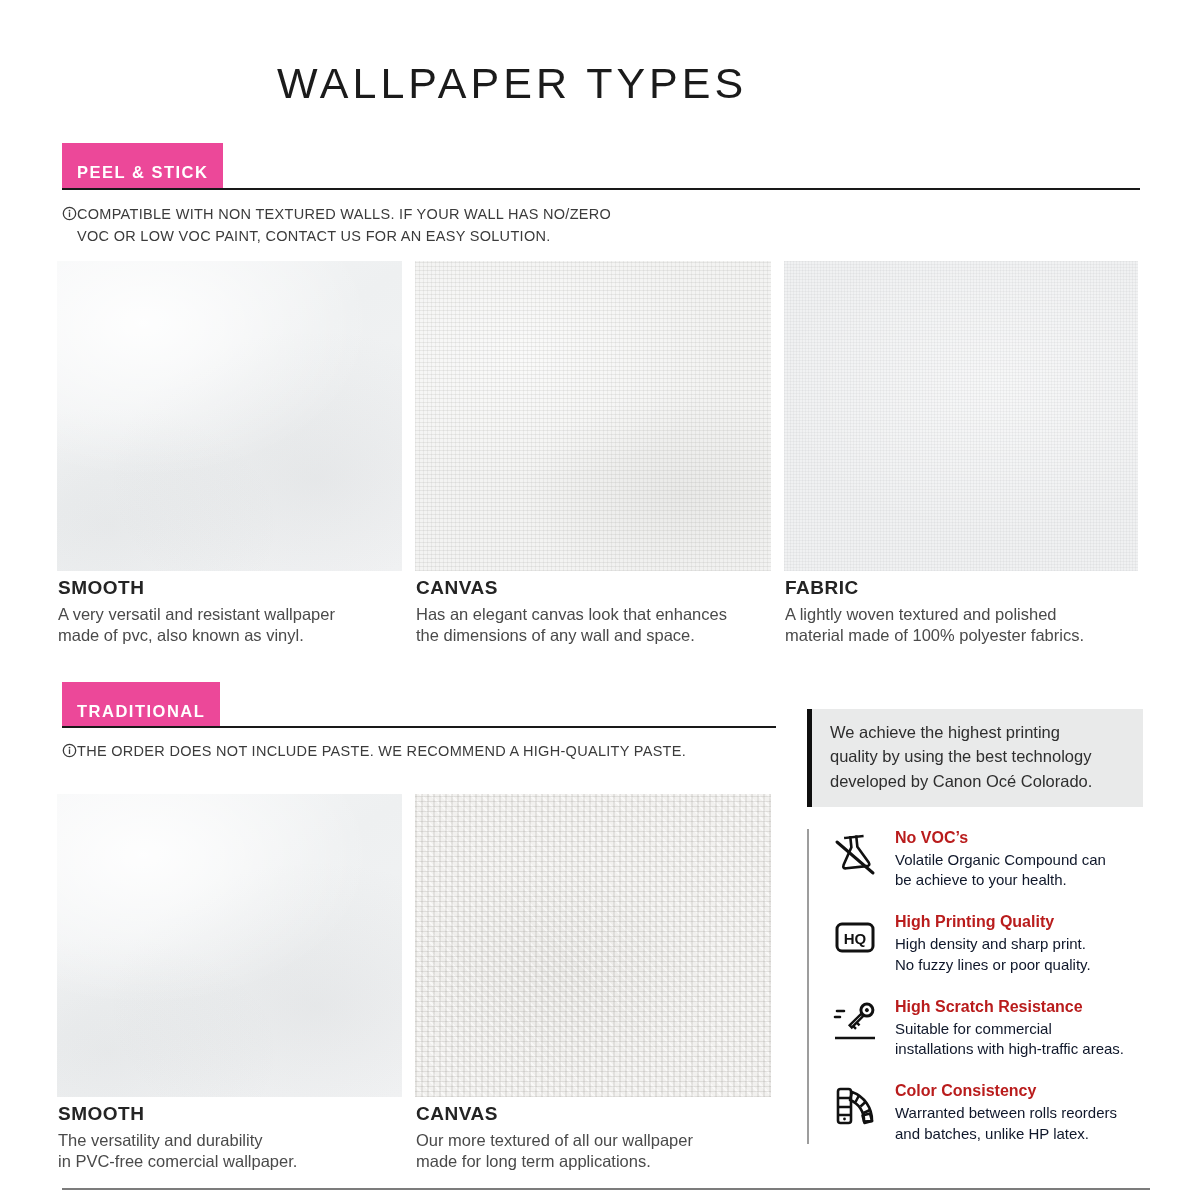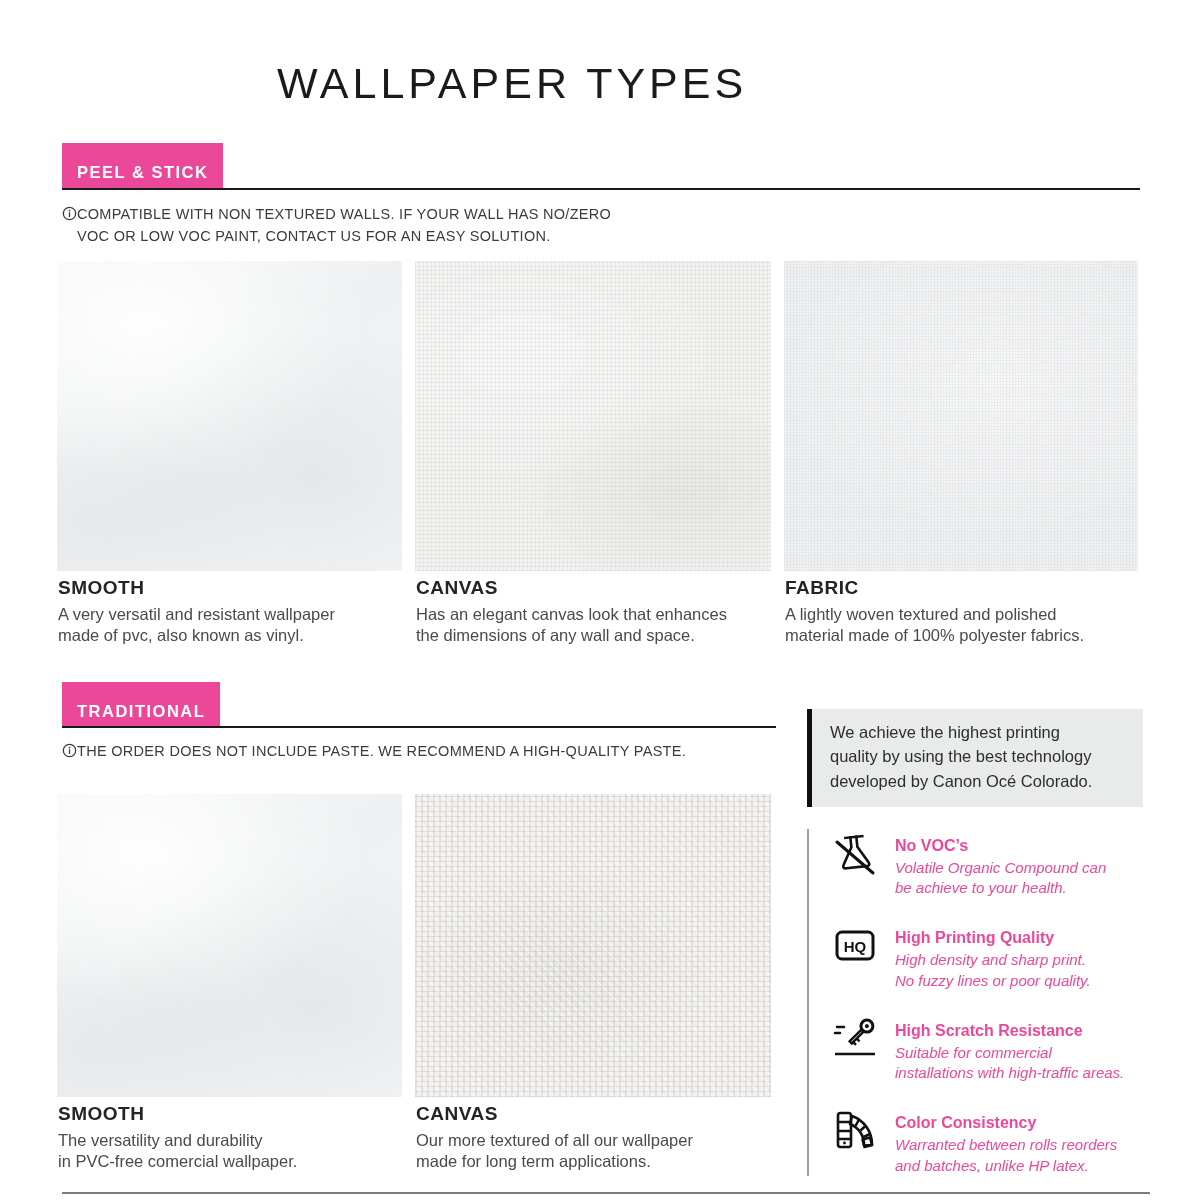--- a/index.html
+++ b/index.html
@@ -55,22 +55,22 @@
   .right-col{margin-left:31px;width:336px;}
   .quote{margin-top:27px;display:flex;}
   .quote-bar{width:5px;background:#0f0f0f;flex-shrink:0;}
   .quote-body{background:#e9eaea;padding:11px 12px 13px 18px;font-size:16.5px;color:#2e2e2e;line-height:1.5;flex:1;}
   .quote-body span{display:block;}
 
   .features{margin-top:22px;border-left:2px solid #9d9d9d;padding-left:22px;}
   .feature{display:flex;gap:16px;margin-bottom:23px;}
   .feature:last-child{margin-bottom:0;}
   .f-icon{width:48px;height:48px;flex-shrink:0;}
-  .f-title{font-size:16px;font-weight:bold;color:#ec4899;margin-bottom:3px;margin-top:8px;}
-  .f-desc{font-size:15px;color:#ec4899;line-height:1.35;font-style:italic;}
+  .f-title{font-size:16px;font-weight:bold;color:#b91c1c;margin-bottom:3px;}
+  .f-desc{font-size:15px;color:#0f172a;line-height:1.35;}
   .f-desc span{display:block;}
 
   .bottom-rule{margin:16px 50px 0 62px;border-top:2px solid #7c7c7c;height:0;}
 </style>
 </head>
 <body>
 
 <div class="page">
 
   <h1 class="title">WALLPAPER TYPES</h1>

